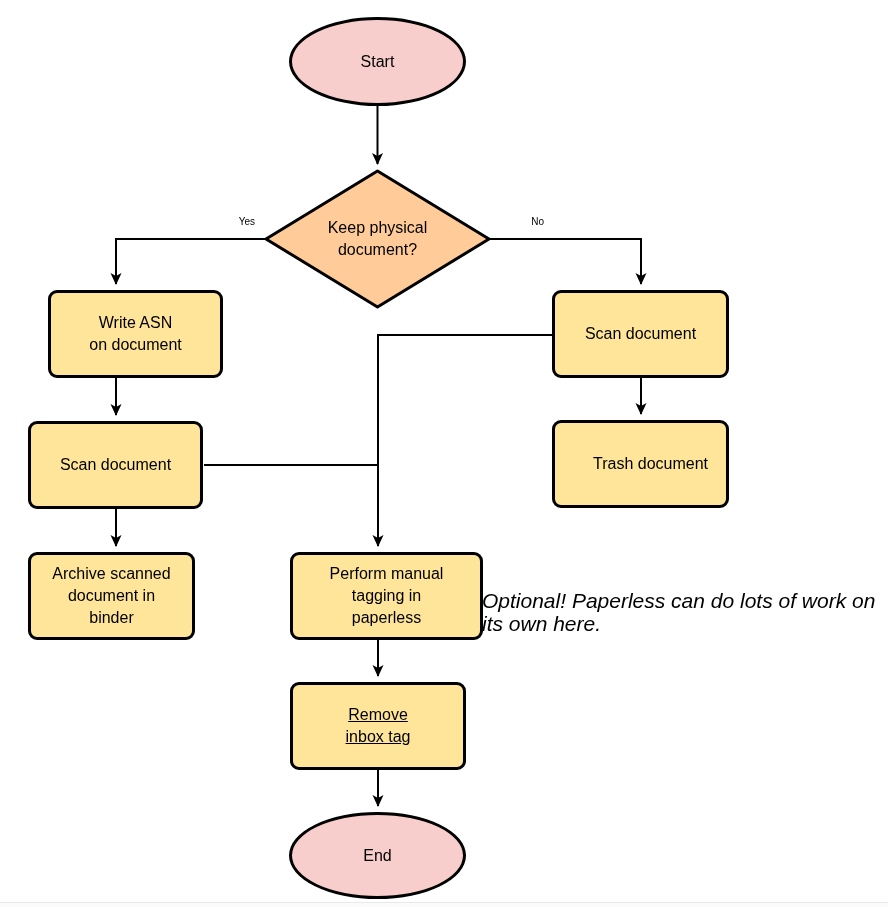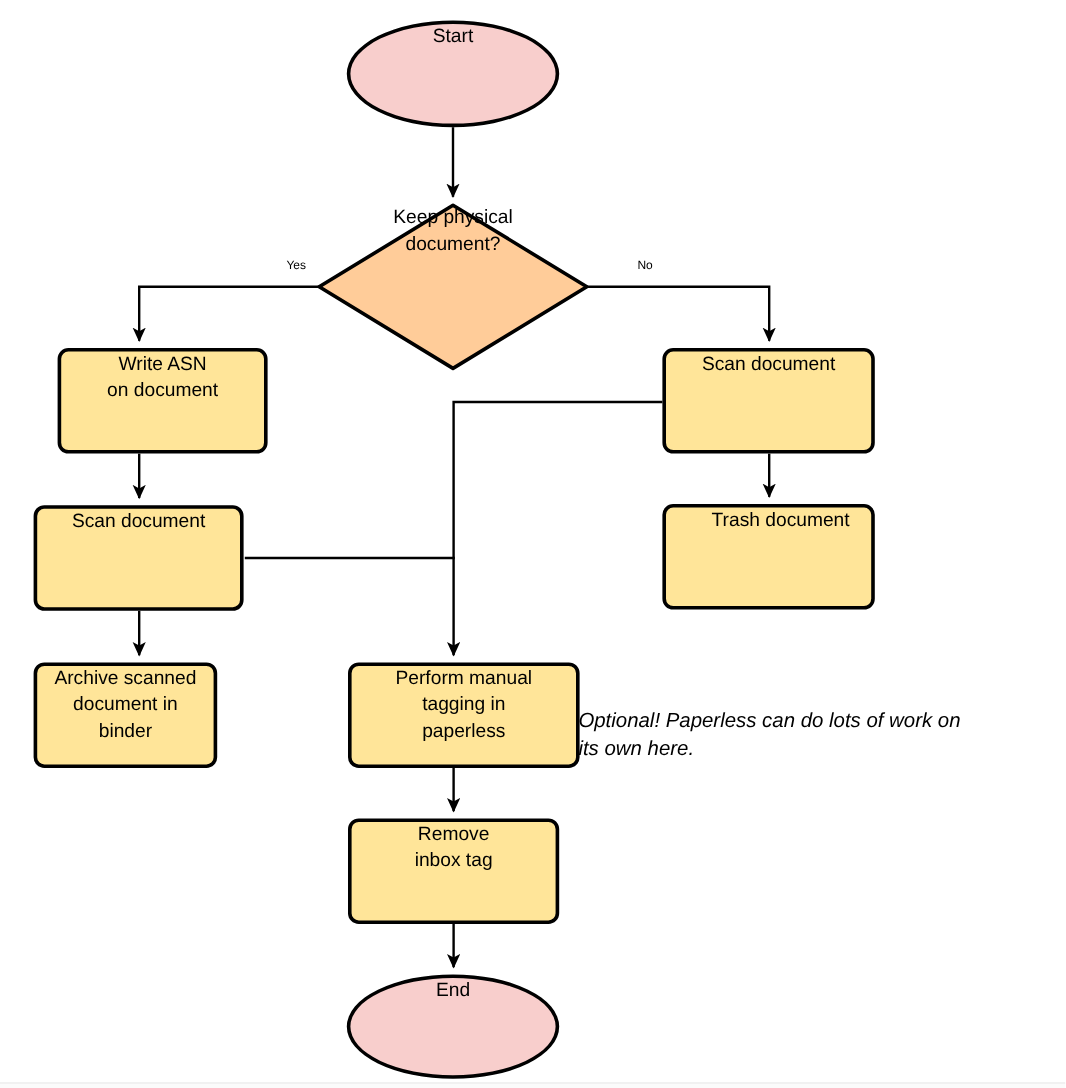--- a/index.html
+++ b/index.html
@@ -17,20 +17,21 @@
     color: var(--text, #000);
   }
   .edge-layer {
     position: absolute;
     left: 0; top: 0;
     width: 888px; height: 907px;
   }
   .node {
     position: absolute;
     display: flex;
+    align-items: center;
     justify-content: center;
     box-sizing: border-box;
     font-size: 16px;
     line-height: 22px;
     text-align: center;
     white-space: pre-line;
     color: var(--text, #000);
   }
   .process {
     background: var(--process-fill, #FFE599);
@@ -50,21 +51,21 @@
     font-size: 10px;
     line-height: 19px;
     text-align: right;
     color: var(--text, #000);
   }
   .note {
     position: absolute;
     left: 482px;
     top: 589px;
     width: 400px;
-    font-size: 17px;
+    font-size: 21px;
     font-style: italic;
     line-height: 23px;
     white-space: pre-line;
     color: var(--text, #000);
   }
   .bottom-strip {
     position: absolute;
     left: 0;
     top: 902px;
     width: 888px;
@@ -121,36 +122,36 @@
   </div>
 
   <div class="node process" style="left:28px; top:421px; width:175px; height:88px;">
     <span>Scan document</span>
   </div>
 
   <div class="node process" style="left:552px; top:420px; width:177px; height:88px;padding-left:20px;">
     <span>Trash document</span>
   </div>
 
-  <div class="node process" style="left:28px; top:552px; width:153px; height:88px;">
+  <div class="node process" style="left:28px; top:552px; width:167px; height:88px;">
     <span>Archive scanned
 document in
 binder</span>
   </div>
 
   <div class="node process" style="left:290px; top:552px; width:193px; height:88px;">
     <span>Perform manual
 tagging in
 paperless</span>
   </div>
 
   <div class="note">Optional! Paperless can do lots of work on
 its own here.</div>
 
-  <div class="node process" style="left:290px; top:682px; width:176px; height:88px;">
+  <div class="node process" style="left:290px; top:682px; width:176px; height:88px;text-decoration:underline;">
     <span>Remove
 inbox tag</span>
   </div>
 
   <div class="node terminal" style="left:289px; top:812px; width:177px; height:87px;">
     <span>End</span>
   </div>
 
   <div class="bottom-strip"></div>
 </div>

